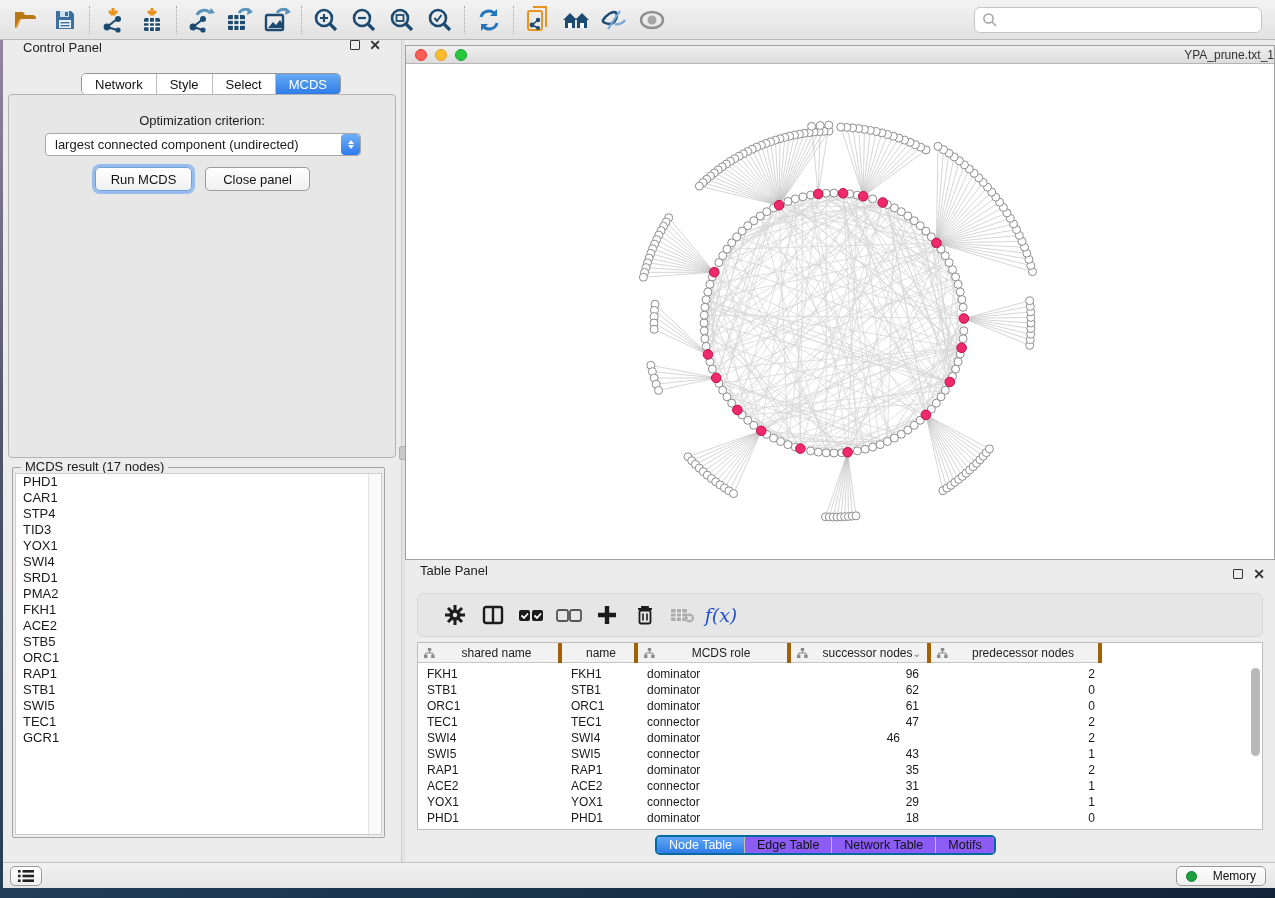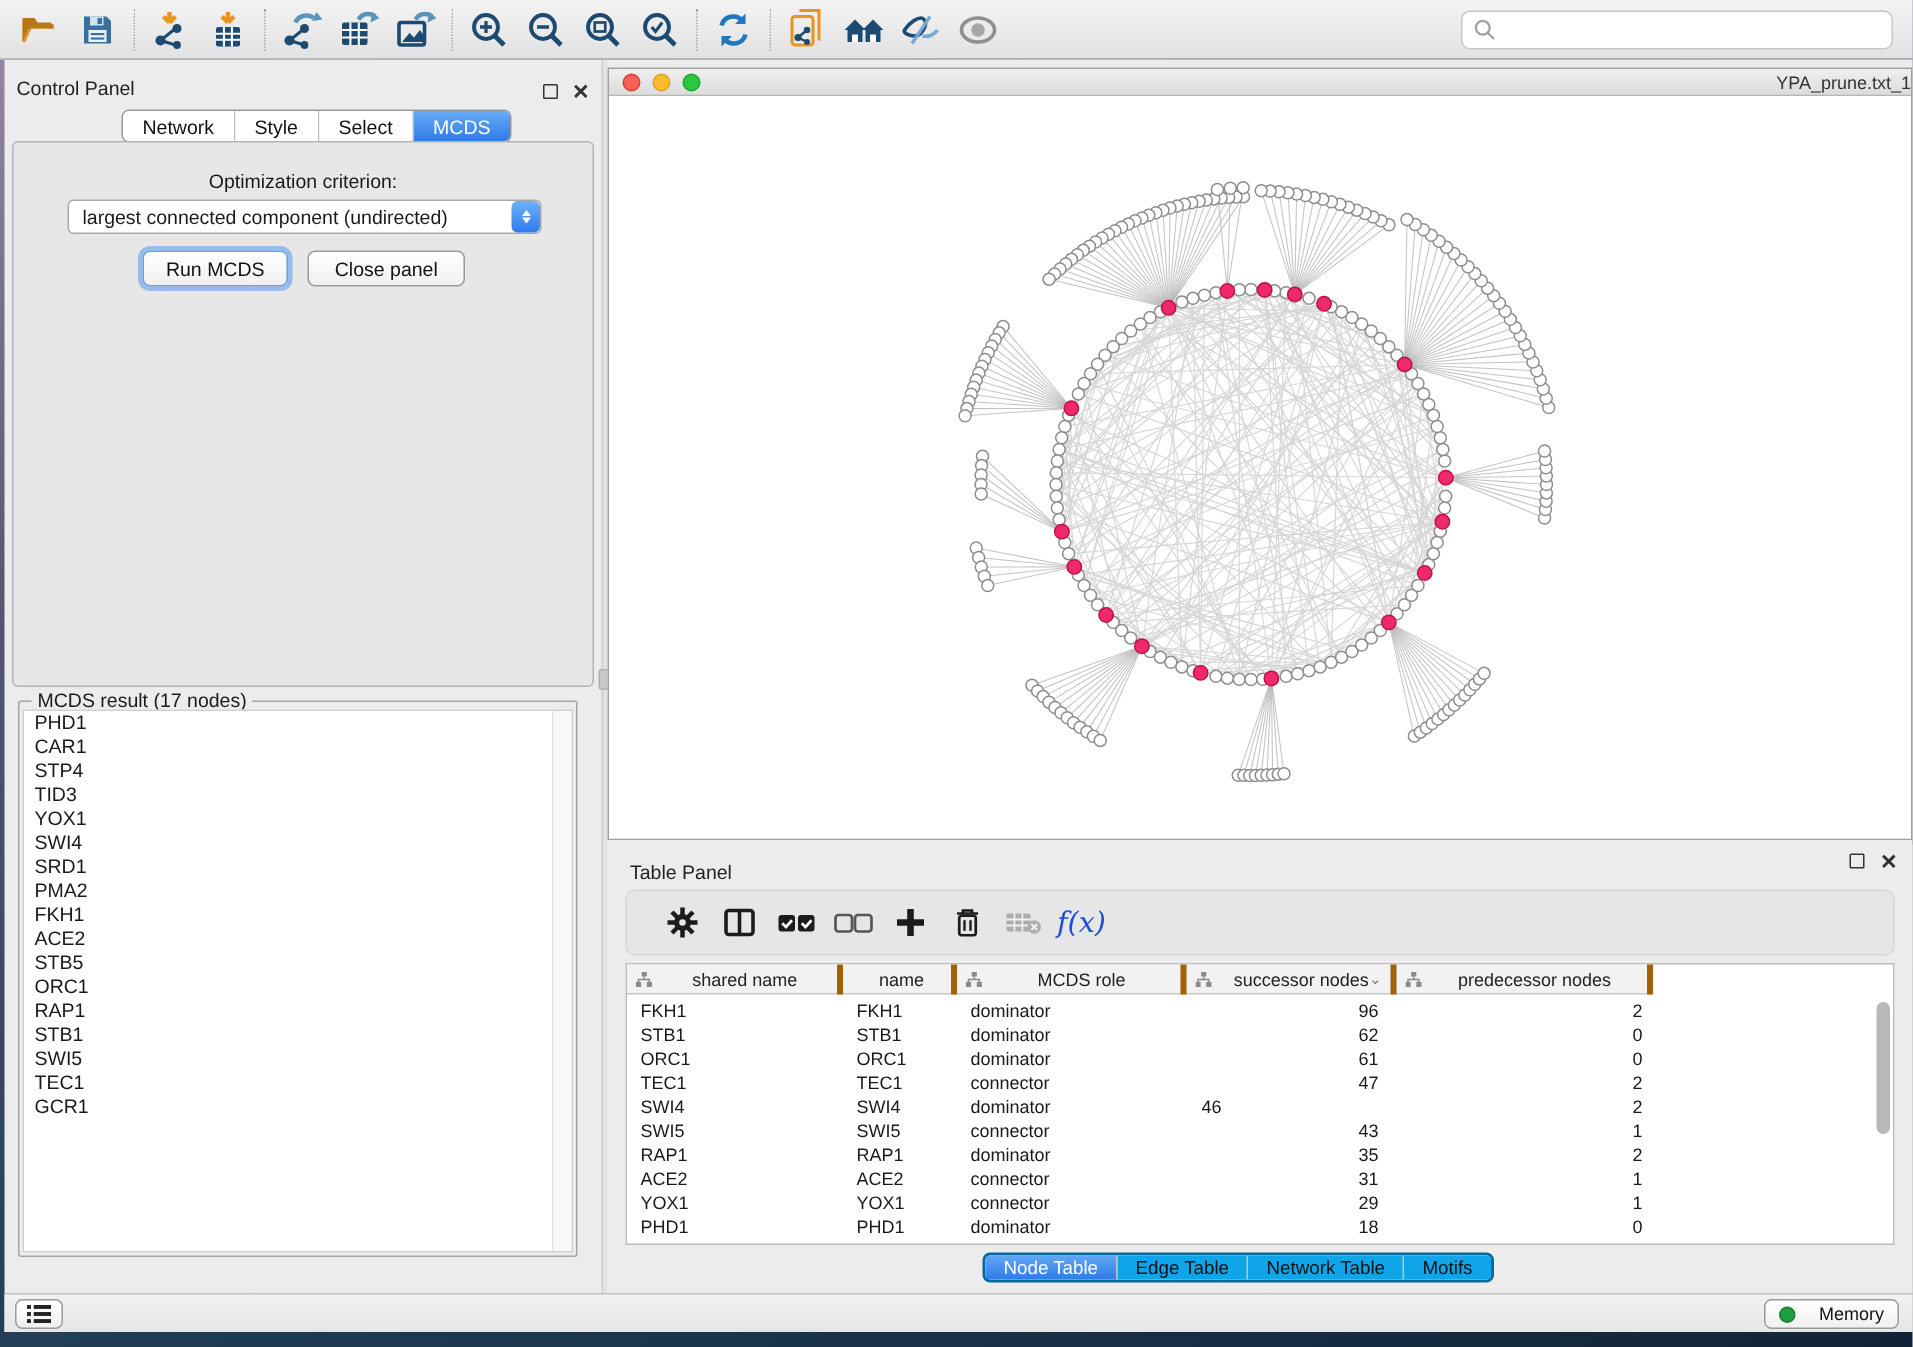--- a/index.html
+++ b/index.html
@@ -17,21 +17,21 @@
     background:#fff; border:1px solid #c6c6c6; border-radius:6px; display:flex; align-items:center; padding-left:7px; }
   .tb-search svg { opacity:.55; }
   .tb-search input { border:none; outline:none; flex:1; height:20px; font-size:12px; background:transparent; }
 
   
   .workspace { position:absolute; left:3px; top:40px; width:1272px; height:848px; background:#ececec; }
 
   
   .control-panel { position:absolute; left:0; top:0; width:398px; height:822px; }
   .panel-titlebar { position:absolute; left:0; top:0; width:100%; height:26px;
-     display:flex; align-items:flex-end; padding:0 8px; font-size:13px; color:#222; }
+     display:flex; align-items:flex-start; padding:0 20px; font-size:13px; color:#222; }
   .panel-titlebar .wm { margin-left:auto; display:flex; gap:9px; align-items:center; color:#333; }
   .wm-float { width:10px; height:10px; border:1.6px solid #333; border-radius:1px; }
   .wm-close { font-size:14px; font-weight:bold; line-height:10px; }
 
   .ctl-tabs { position:absolute; left:78px; top:33px; height:22px; display:flex;
      border:1px solid #979797; border-radius:5px; overflow:hidden; background:#fff; }
   .ctl-tab { padding:0 13px; display:flex; align-items:center; font-size:13px; color:#111;
      border-right:1px solid #bdbdbd; background:#fff; cursor:default; }
   .ctl-tab:last-child { border-right:none; }
   .ctl-tab.active { background:linear-gradient(#68aaf5,#2e7ce8); color:#fff; }
@@ -95,21 +95,21 @@
   .nt-hcell .lbl { flex:1; text-align:center; }
   .nt-hcell .sort { position:absolute; right:6px; color:#777; font-size:10px; }
   .nt-rows { position:absolute; left:0; top:20px; right:0; bottom:0; }
   .nt-row { position:absolute; height:16px; width:100%; }
   .nt-cell { position:absolute; height:16px; line-height:16px; font-size:12px; white-space:nowrap; overflow:hidden; }
   .nt-scroll { position:absolute; right:2px; top:25px; width:9px; height:160px; }
   .nt-thumb { position:absolute; left:0; top:0; width:9px; height:88px; background:#b8b8b8; border-radius:5px; }
 
   .tp-tabs { position:absolute; left:250px; top:272px; height:20px; display:flex;
      border:2px solid #0369a1; border-radius:5px; overflow:hidden; background:#fff; }
-  .tp-tab { padding:0 12px; display:flex; align-items:center; font-size:12.5px; color:#111; border-right:1px solid #c2c2c2; background:#0ea5e9; }
+  .tp-tab { padding:0 12px; display:flex; align-items:center; font-size:12.5px; color:#111; border-right:1px solid #c2c2c2; background:#8b5cf6; }
   .tp-tab:last-child { border-right:none; }
   .tp-tab.active { background:linear-gradient(#62a7f5,#2e7ce8); color:#fff; }
   .tp-wm { position:absolute; right:10px; top:6px; display:flex; gap:10px; align-items:center; color:#333; }
 
   
   .statusbar { position:absolute; left:0; bottom:0; width:1272px; height:26px;
      background:linear-gradient(#f1f1f1,#e6e6e6); border-top:1px solid #c2c2c2; }
   .sb-menu { position:absolute; left:7px; top:3px; width:32px; height:20px; }
   .sb-memory { position:absolute; right:9px; top:3px; height:20px; padding:0 9px; gap:16px; font-size:12px; }
   .dot-green { width:11px; height:11px; border-radius:50%; background:#1d9e3f; border:1px solid #15802f; }
@@ -1131,21 +1131,21 @@
             <div class="nt-cell" style="left: 0px; width: 144px; padding-left: 9px;">TEC1</div>
             <div class="nt-cell" style="left: 144px; width: 76px; padding-left: 9px;">TEC1</div>
             <div class="nt-cell" style="left: 220px; width: 153px; padding-left: 9px;">connector</div>
             <div class="nt-cell" style="left: 373px; width: 140px; text-align: right; padding-right: 12px;">47</div>
             <div class="nt-cell" style="left: 513px; width: 171px; text-align: right; padding-right: 7px;">2</div>
           </div>
           <div class="nt-row" style="top: 67px;">
             <div class="nt-cell" style="left: 0px; width: 144px; padding-left: 9px;">SWI4</div>
             <div class="nt-cell" style="left: 144px; width: 76px; padding-left: 9px;">SWI4</div>
             <div class="nt-cell" style="left: 220px; width: 153px; padding-left: 9px;">dominator</div>
-            <div class="nt-cell" style="left: 383px; width: 140px; text-align: left; padding-right: 12px;">46</div>
+            <div class="nt-cell" style="left: 354px; width: 140px; text-align: right; padding-right: 12px;">46</div>
             <div class="nt-cell" style="left: 513px; width: 171px; text-align: right; padding-right: 7px;">2</div>
           </div>
           <div class="nt-row" style="top: 83px;">
             <div class="nt-cell" style="left: 0px; width: 144px; padding-left: 9px;">SWI5</div>
             <div class="nt-cell" style="left: 144px; width: 76px; padding-left: 9px;">SWI5</div>
             <div class="nt-cell" style="left: 220px; width: 153px; padding-left: 9px;">connector</div>
             <div class="nt-cell" style="left: 373px; width: 140px; text-align: right; padding-right: 12px;">43</div>
             <div class="nt-cell" style="left: 513px; width: 171px; text-align: right; padding-right: 7px;">1</div>
           </div>
           <div class="nt-row" style="top: 99px;">

